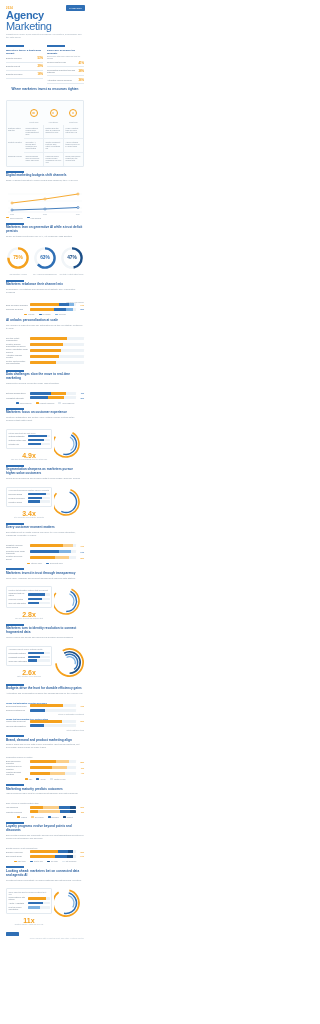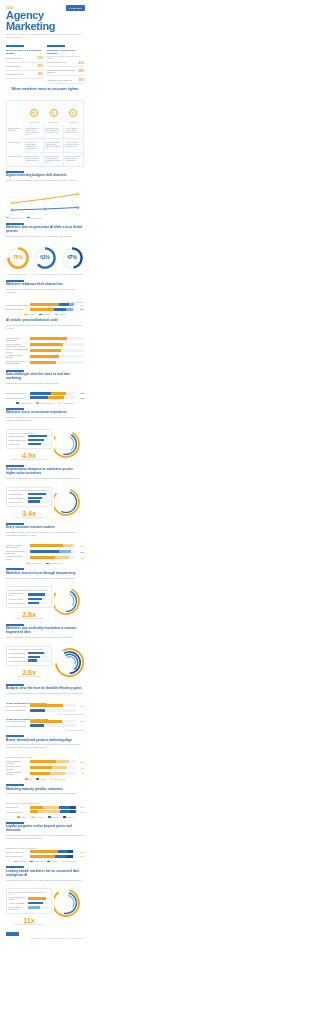--- a/index.html
+++ b/index.html
@@ -9,21 +9,21 @@
   .hl{height:2px;background:#2f6fb5;width:18px;margin-bottom:1.5px;}
   .h2{font-size:3.1px;line-height:3.8px;color:#2a5f9e;font-weight:bold;letter-spacing:.02px;}
   .sub{font-size:2.2px;line-height:2.9px;color:#8a99a8;margin-top:1px;}
   .tiny{font-size:1.8px;line-height:2.3px;color:#9aa8b5;}
   .ctr{text-align:center;}
 
   
   .hero{padding:7px 6px 6px 6px;background:#fff;position:relative;}
   .yr{font-size:2.6px;color:#f5a11d;letter-spacing:.3px;font-weight:bold;}
   .t1{font-size:11px;line-height:10.5px;color:#2f6fb5;font-weight:bold;letter-spacing:-.3px;}
-  .t2{font-size:11px;line-height:10.5px;color:#2f6fb5;font-weight:bold;letter-spacing:-.3px;}
+  .t2{font-size:11px;line-height:10.5px;color:#2f6fb5;font-weight:normal;letter-spacing:-.3px;}
   .hsub{font-size:2.2px;line-height:3px;color:#9aa8b5;margin-top:2px;}
   .logo{position:absolute;right:5px;top:5px;width:19px;height:6px;background:#2f6fb5;border-radius:.8px;}
   .logo span{display:block;font-size:1.7px;color:#fff;text-align:center;line-height:6px;letter-spacing:.1px;}
 
   
   .cols{display:flex;gap:4px;padding:0 6px;}
   .col{flex:1;}
   .statrow{display:flex;align-items:center;justify-content:space-between;
            border-bottom:.5px solid #e3eaf0;padding:1.6px 0;}
   .statrow .t{font-size:1.9px;line-height:2.4px;color:#7b8a99;flex:1;padding-right:2px;}

